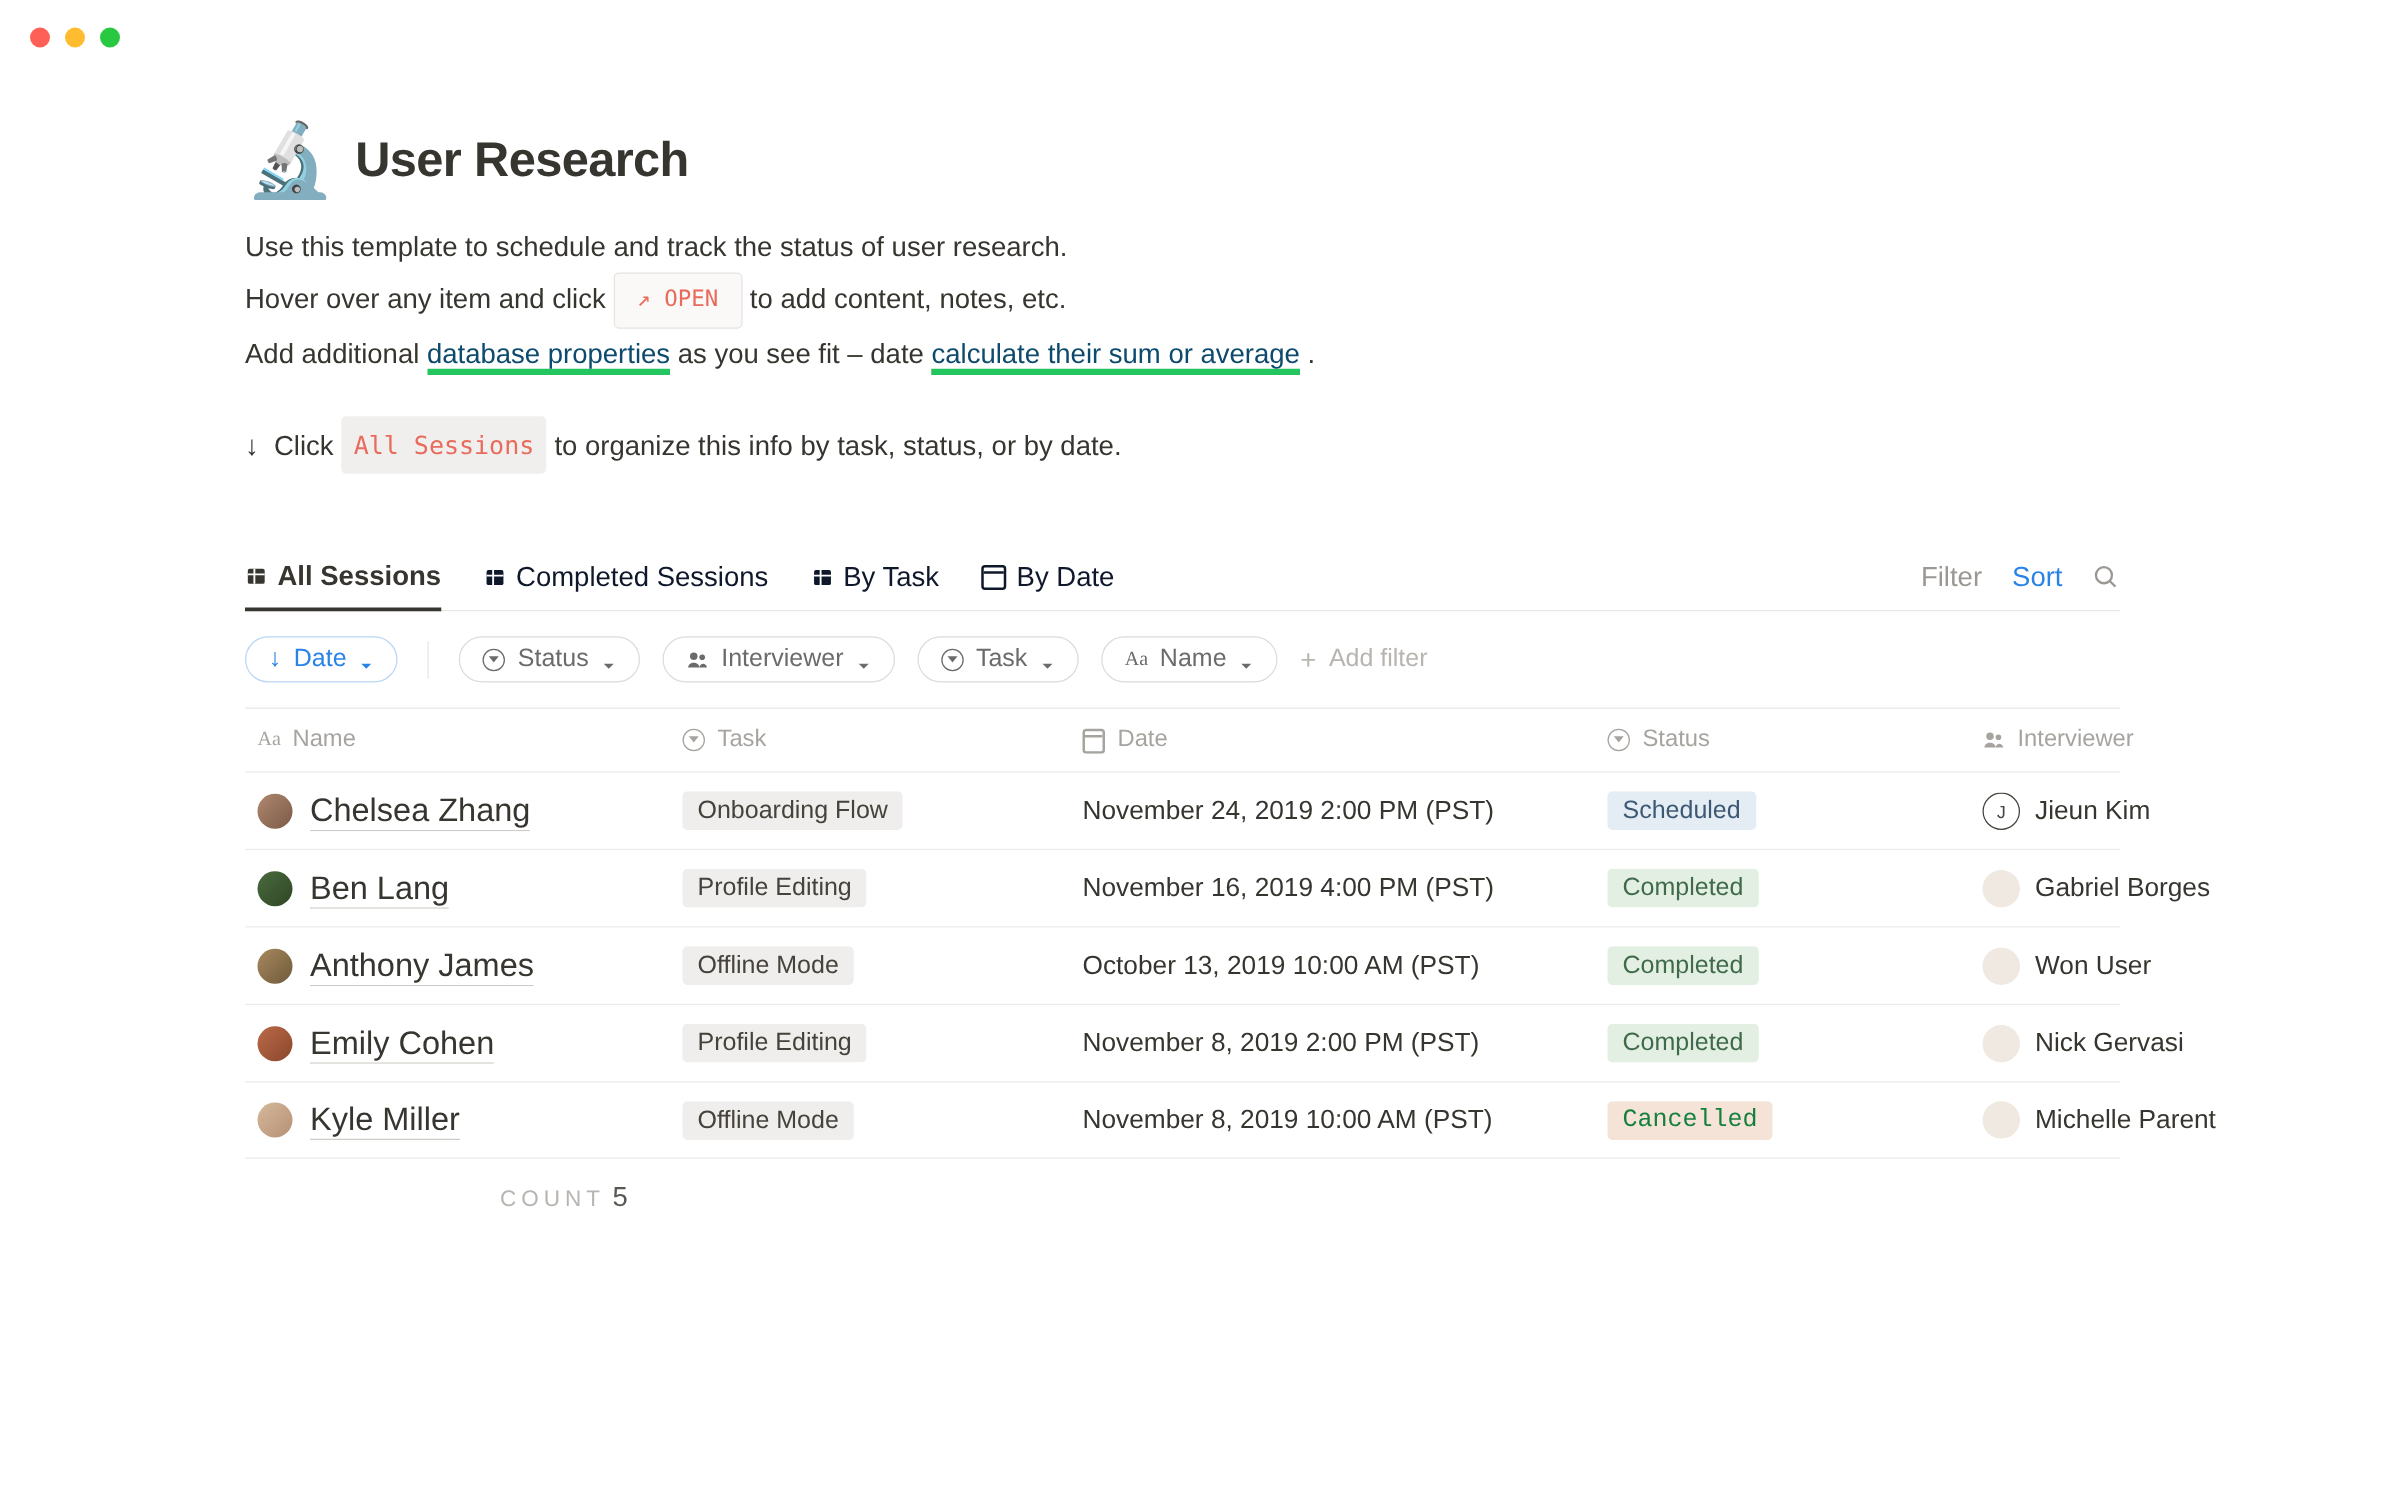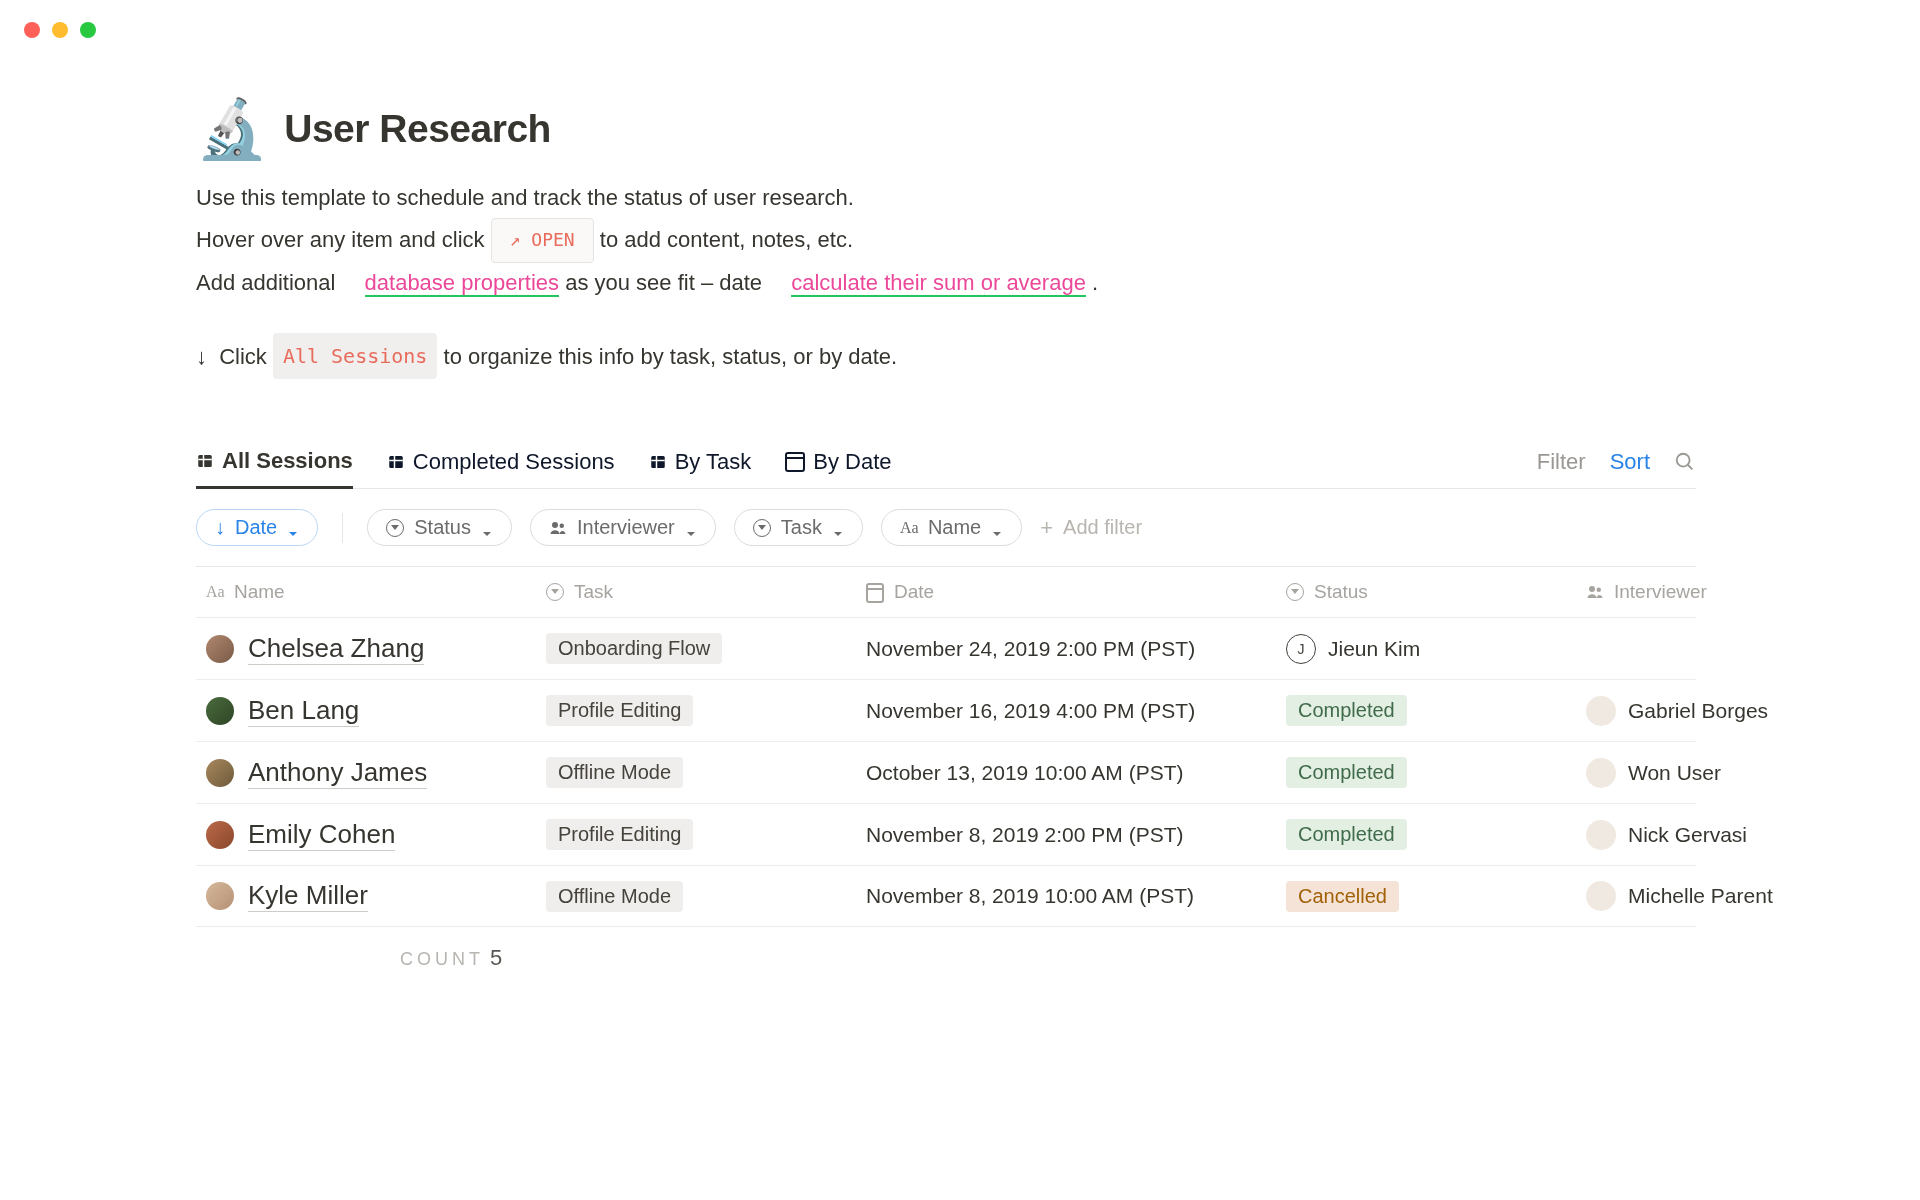--- a/index.html
+++ b/index.html
@@ -32,21 +32,21 @@
   .desc p { margin: 0; }
   .inline-chip {
     display: inline-block; padding: 1px 18px 2px;
     border: 1px solid #e6e4e2; border-radius: 4px;
     font-family: ui-monospace, SFMono-Regular, Menlo, Consolas, monospace;
     font-size: 18px; color: #e86b5c; background: #faf9f7;
     vertical-align: 1px;
   }
   .inline-chip.big { font-size: 20px; padding: 3px 10px; background: #f1efee; border: none; }
   .down-arrow { display: inline-block; margin-right: 6px; }
-  a.subtle { color: #ec4899; text-decoration: none; border-bottom: 2px solid #22c55e; margin-left: 23px; }
+  a.subtle { color: #0c4a6e; text-decoration: none; border-bottom: 5px solid #22c55e; }
 
   
   .views-bar {
     position: relative;
     margin-top: 56px;
     border-bottom: 1px solid #e9e7e4;
     display: flex; align-items: center;
     height: 54px;
   }
   .views { display: flex; gap: 34px; align-items: center; }
@@ -105,21 +105,21 @@
   .avatar { width: 28px; height: 28px; border-radius: 50%; flex-shrink: 0; }
   .avatar.photo { background: linear-gradient(135deg,#b0876f,#7a5b47); }
   .avatar.photo2 { background: linear-gradient(135deg,#4a6b3d,#2e4526); }
   .avatar.photo3 { background: linear-gradient(135deg,#a8885d,#6e5a3b); }
   .avatar.photo4 { background: linear-gradient(135deg,#bb6a49,#8a472c); }
   .avatar.photo5 { background: linear-gradient(135deg,#d6b89b,#b59174); }
 
   .tag { display:inline-block; padding: 4px 12px; border-radius: 4px; background: #efeeec; font-size: 20px; color:#46423c; }
   .tag.scheduled { background: #e4ecf4; color:#3d5875; }
   .tag.completed { background: #e3efe3; color:#3f6b4a; }
-  .tag.cancelled { background: #f6e3d7; color:#a16207; }
+  .tag.cancelled { background: #f6e3d7; color:#15803d;font-family:Liberation Mono, monospace; }
   .date-cell { font-size: 21px; color:#37352f; }
 
   .int-cell { display:flex; align-items:center; gap:12px; font-size: 21px; }
   .int-avatar {
      width: 30px; height:30px; border-radius:50%; border:1.5px solid #46423c; background:#fff;
      display:inline-flex; align-items:center; justify-content:center;
      font-size:14px; color:#46423c; flex-shrink:0;
   }
   .int-avatar.drawn { border:none; background:#f0e9e1; }
 
@@ -303,20 +303,21 @@
       </div>
     </div>
     <div id="rows-container">
         <div class="db-row">
           <div class="cell name-cell">
             <span class="avatar photo"></span>
             <span class="nm">Chelsea Zhang</span>
           </div>
           <div class="cell"><span class="tag">Onboarding Flow</span></div>
           <div class="cell date-cell">November 24, 2019 2:00 PM (PST)</div>
+          <div class="cell"><span class="tag scheduled">Scheduled</span></div>
           <div class="cell int-cell">
             <span class="int-avatar">J</span>
             <span>Jieun Kim</span>
           </div>
         </div>
         <div class="db-row">
           <div class="cell name-cell">
             <span class="avatar photo2"></span>
             <span class="nm">Ben Lang</span>
           </div>

